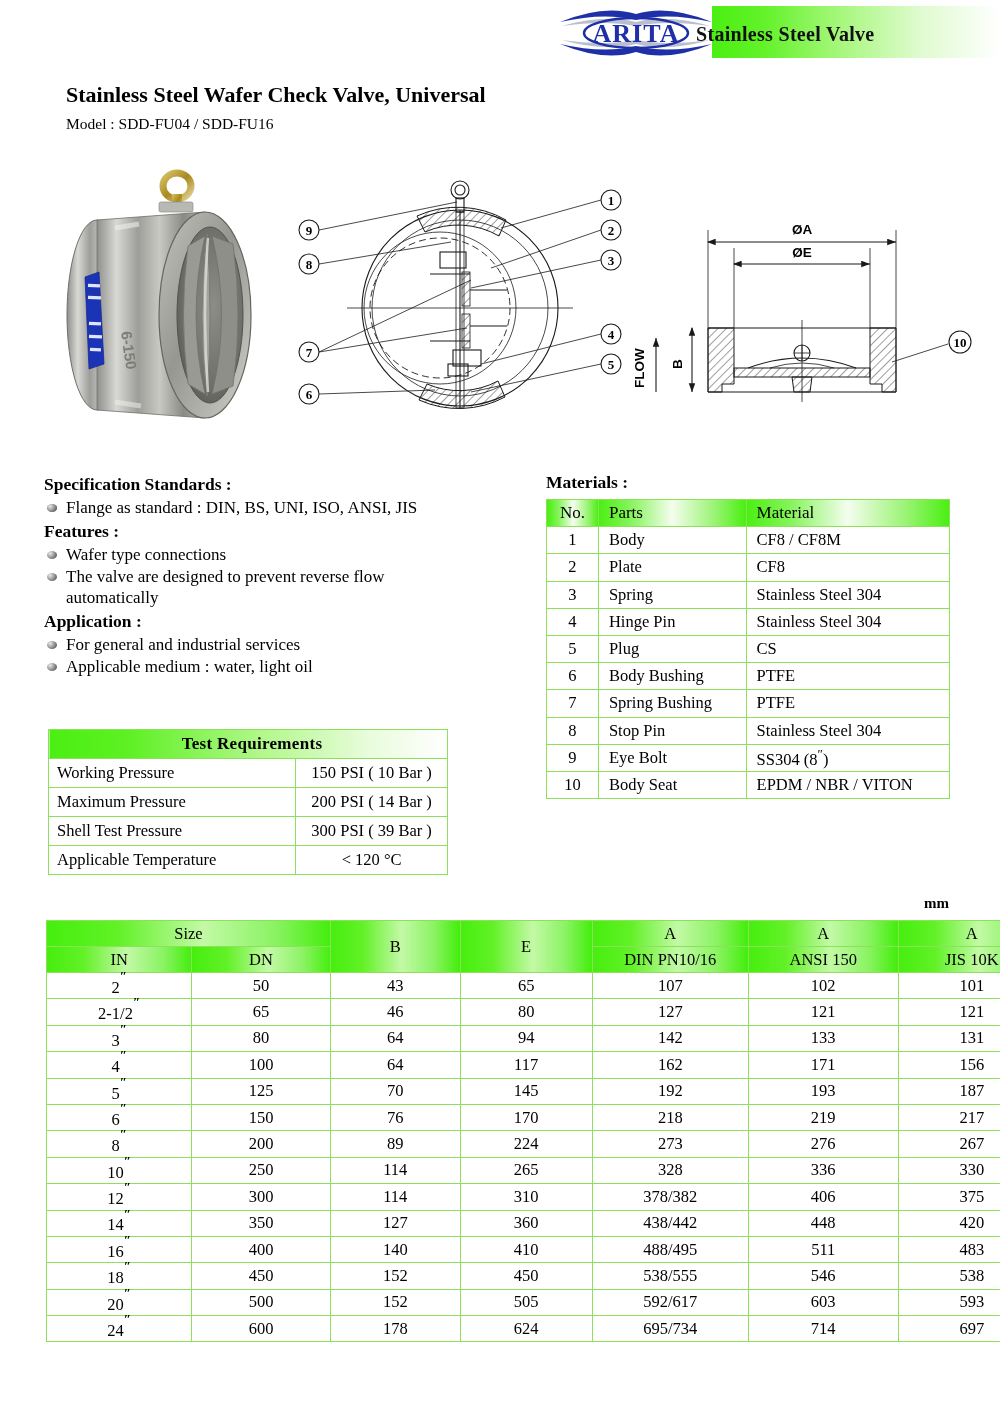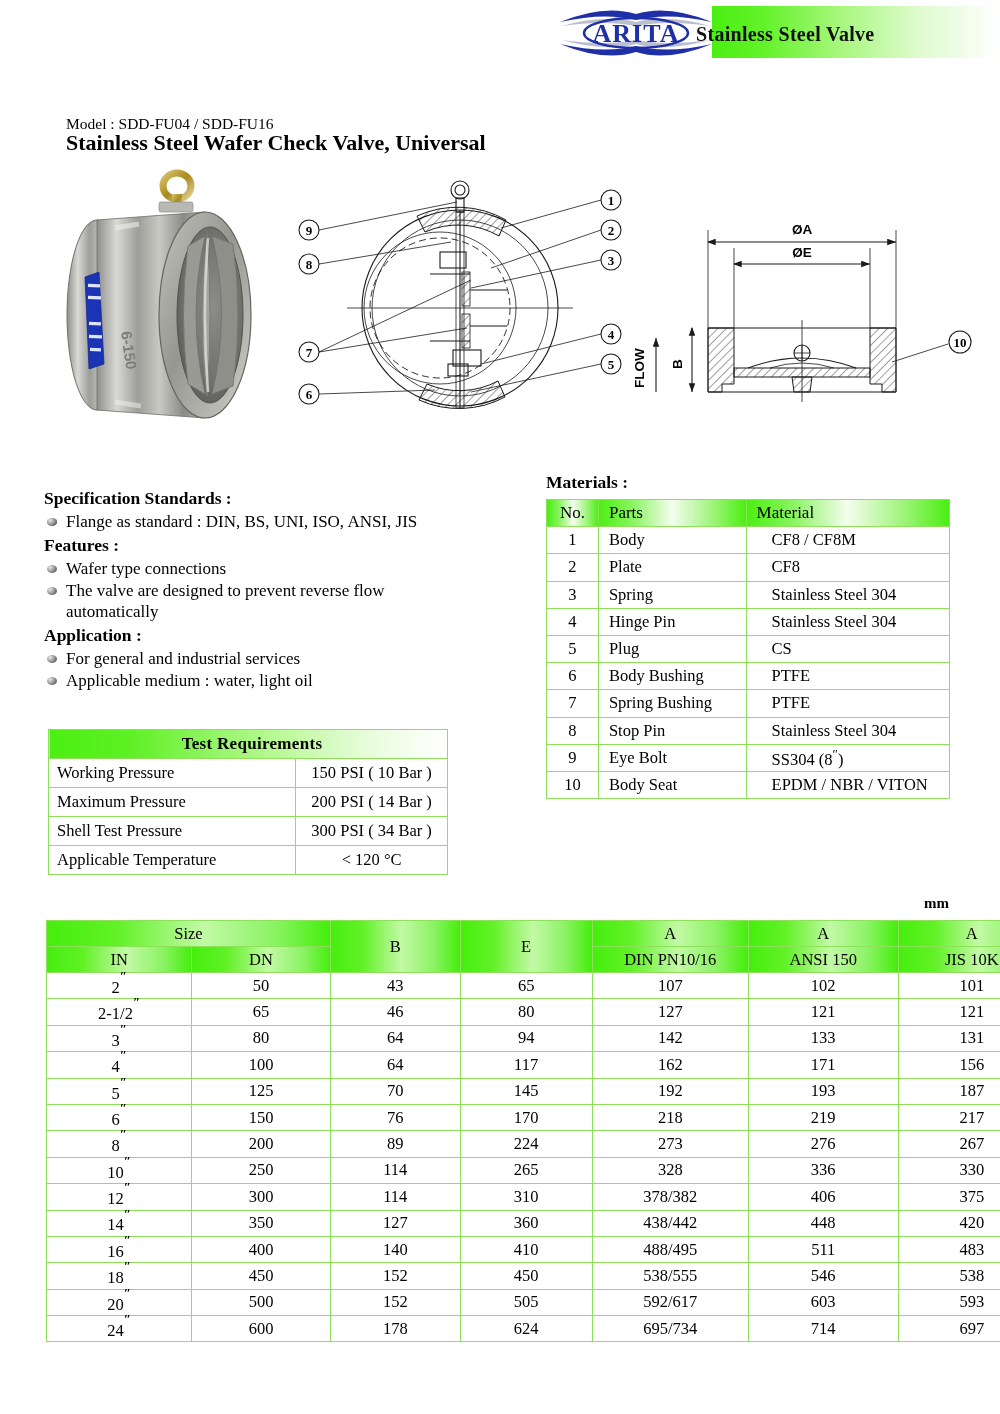--- a/index.html
+++ b/index.html
@@ -22,36 +22,35 @@
     font-size:20px; font-weight:bold; letter-spacing:.3px;
     font-family:"Liberation Serif", serif; color:#111;
     line-height:40px; white-space:nowrap;
   }
   .logo-wrap { position:absolute; left:556px; top:6px; width:160px; height:52px; }
 
   
   .doc-title {
     position:absolute; left:66px; top:82px; font-size:22px; font-weight:bold;
     white-space:nowrap;
-    margin-top:48px;
   }
   .doc-model {
     position:absolute; left:66px; top:115px; font-size:15.5px;
     white-space:nowrap;
   }
 
   
   .drawing-strip { position:absolute; left:0; top:160px; width:1000px; height:280px; }
   .photo { position:absolute; left:55px; top:12px; width:232px; height:250px; }
   .front-view { position:absolute; left:285px; top:8px; width:350px; height:260px; }
   .sect-view { position:absolute; left:630px; top:52px; width:360px; height:200px; }
 
   
   .spec-col { position:absolute; left:44px; top:470px; width:490px; }
-  .spec-head { font-size:17.5px; font-weight:bold; margin:18px 0 2px 0; }
+  .spec-head { font-size:17.5px; font-weight:bold; margin:4px 0 2px 0; }
   .spec-head.tight { margin-top:3px; }
   .spec-li {
     position:relative; padding-left:22px; font-size:17px;
     line-height:21px; margin-bottom:1px;
   }
   .spec-li .bullet {
     position:absolute; left:3px; top:7px; width:10px; height:8px;
     border-radius:50%;
     background:radial-gradient(circle at 32% 30%, #e8e8e8 0%, #9b9b9b 45%, #3d3d3d 100%);
   }
@@ -84,21 +83,21 @@
     font-weight:normal; font-size:17px; text-align:left;
   }
   .mat-table thead th.c-no { text-align:center; }
   .mat-table td.c-no { width:52px; text-align:center; }
   .mat-table td.c-part { width:148px; }
   .mat-table td.c-mat { width:204px; }
   .mat-table thead th.c-no { width:52px; }
   .mat-table thead th.c-part { width:148px; padding-left:10px; }
   .mat-table thead th.c-mat { width:204px; padding-left:10px; }
   .mat-table td.c-part { padding-left:10px; }
-  .mat-table td.c-mat { padding-left:25px;margin-top:8px; }
+  .mat-table td.c-mat { padding-left:10px;margin-top:8px; }
   .dq { font-size:13px; vertical-align:super; }
 
   
   .dim-label { position:absolute; left:46px; top:893px; font-size:17.5px; font-weight:bold;margin-top:36px; }
   .dim-unit { position:absolute; left:924px; top:895px; font-size:15px; font-weight:bold; }
   .dim-table {
     position:absolute; left:46px; top:920px; width:1000px;
     border-collapse:collapse; font-size:16.5px;
   }
   .dim-table th, .dim-table td {
@@ -395,21 +394,21 @@
     <tr>
       <td class="k">Working Pressure</td>
       <td class="v">150 PSI ( 10 Bar )</td>
     </tr>
     <tr>
       <td class="k">Maximum Pressure</td>
       <td class="v">200 PSI ( 14 Bar )</td>
     </tr>
     <tr>
       <td class="k">Shell Test Pressure</td>
-      <td class="v">300 PSI ( 34 Bar )</td>
+      <td class="v">300 PSI ( 39 Bar )</td>
     </tr>
     <tr>
       <td class="k">Applicable Temperature</td>
       <td class="v">&lt; 120 °C</td>
     </tr>
   </tbody>
 </table>
 
 <div class="mat-head">Materials :</div>
 <table class="mat-table">

